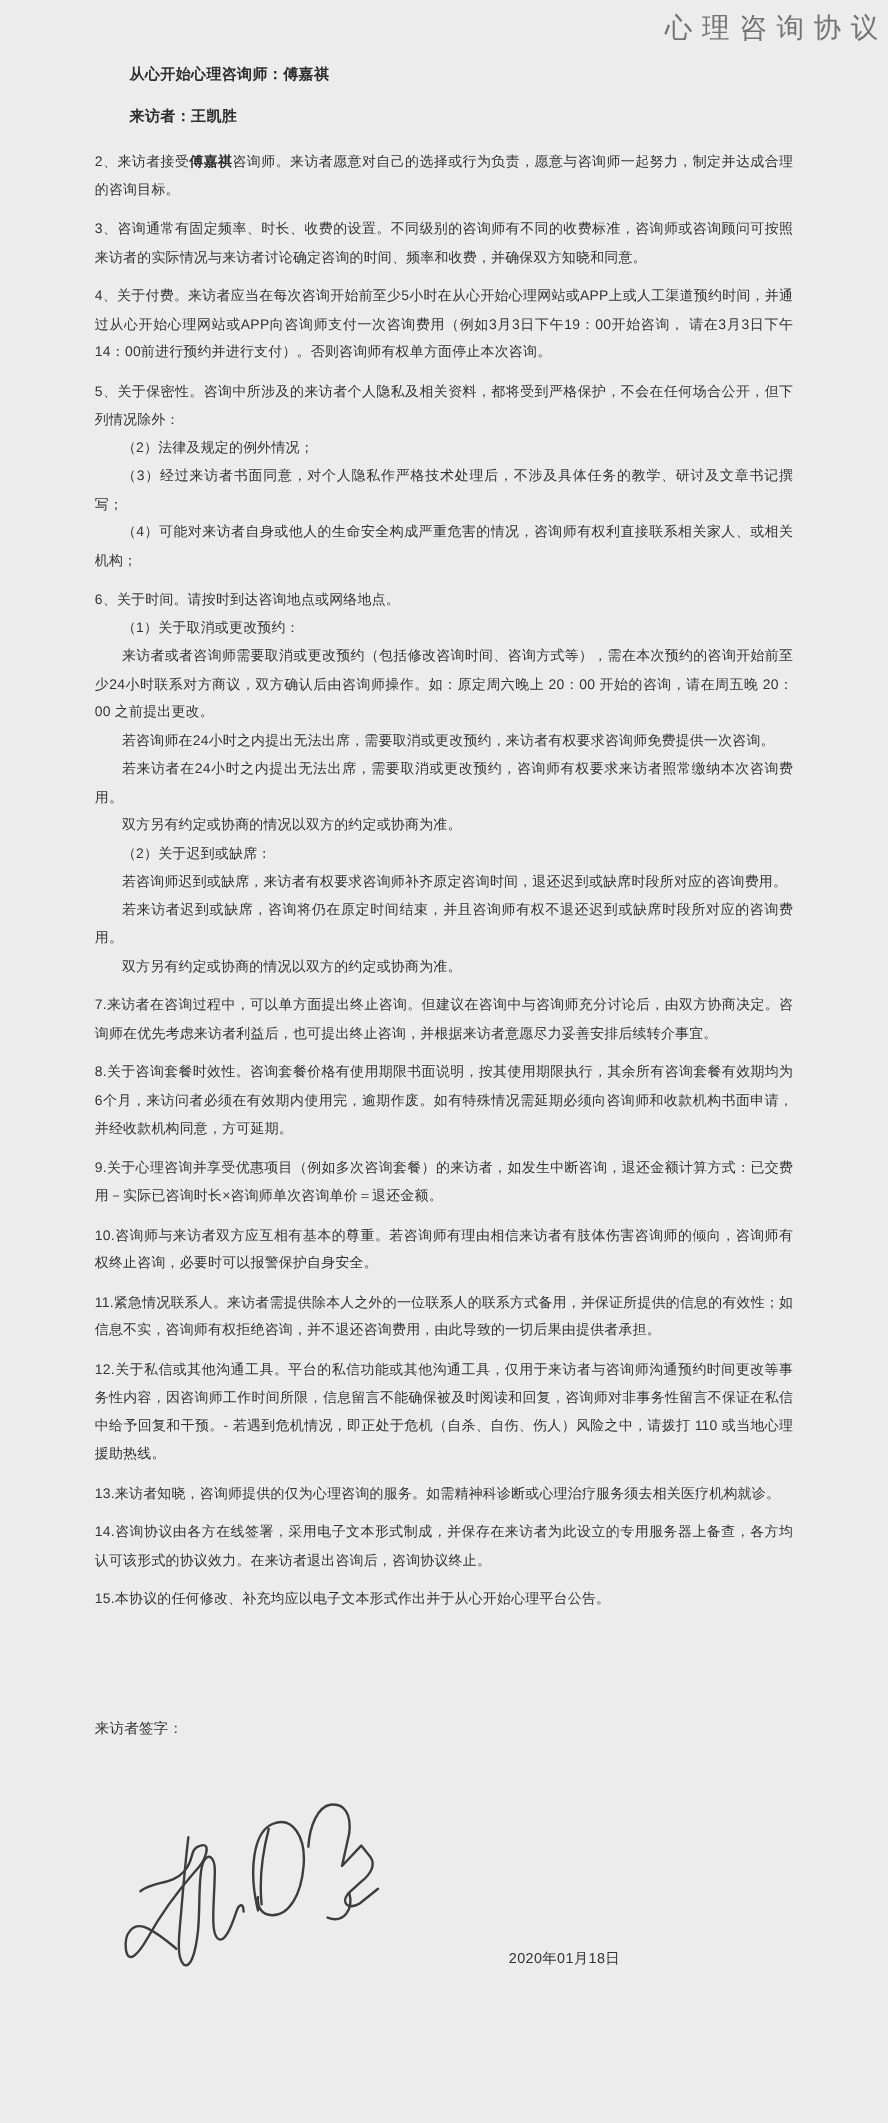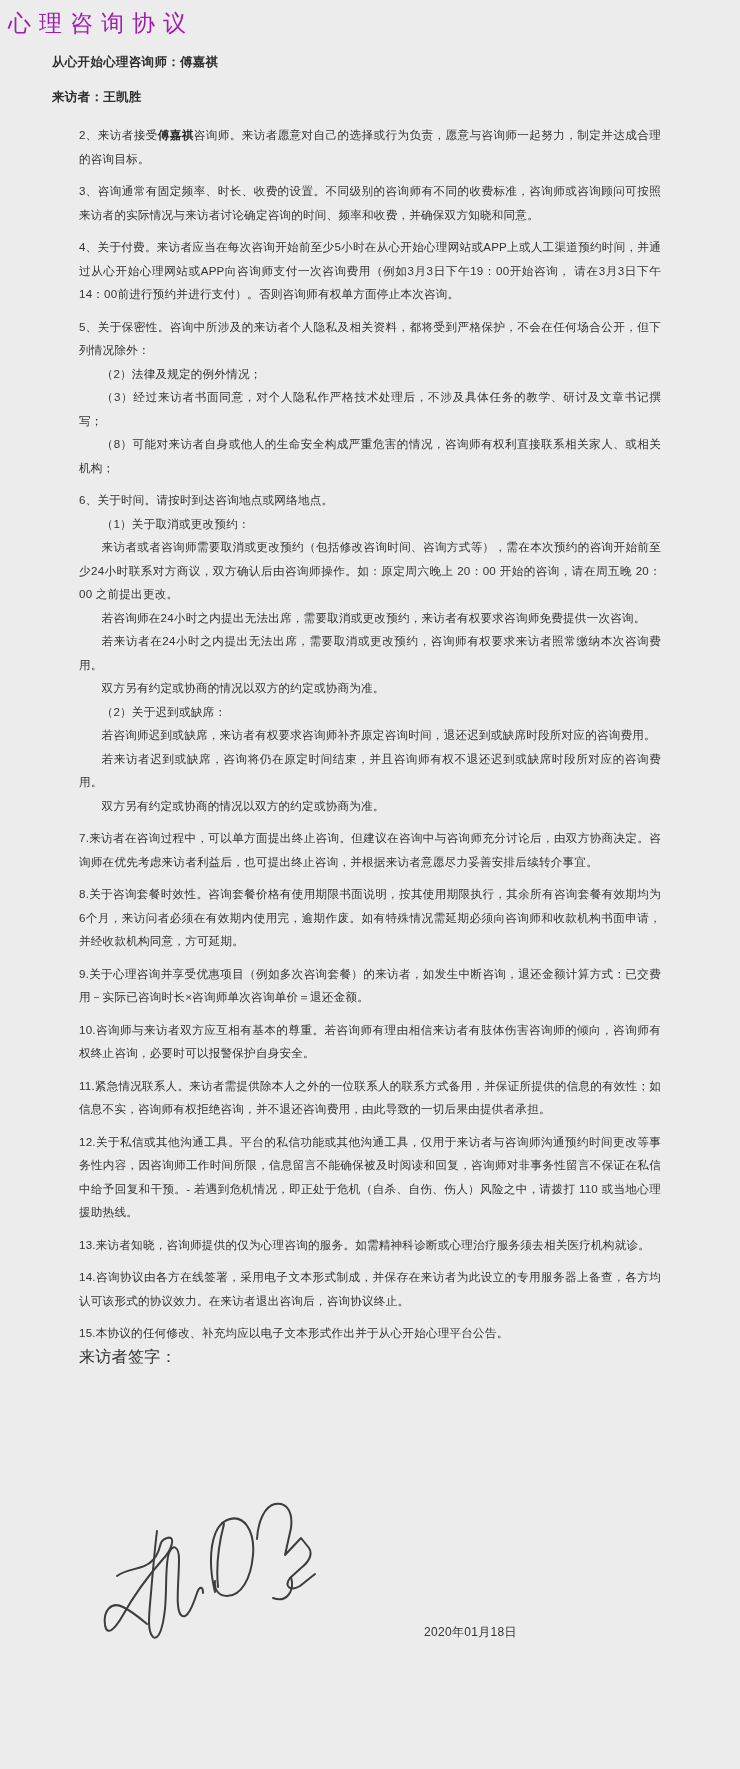--- a/index.html
+++ b/index.html
@@ -2,40 +2,40 @@
 <html><head>
 <meta charset="utf-8">
 <style>
   html,body{margin:0;padding:0;background:#ececec;}
   .page{
     position:relative;width:740px;height:1769px;background:#ececec;
     font-family:"Liberation Sans","DejaVu Sans",sans-serif;color:#333;
     overflow:hidden;box-sizing:border-box;
   }
   .title{
-    margin:0;padding-top:6px;text-align:left;
+    margin:0;padding-top:6px;text-align:right;
     font-size:23px;font-weight:400;letter-spacing:8px;text-indent:8px;
-    color:#a21caf;line-height:34px;
+    color:#737373;line-height:34px;
   }
   .party{
-    margin:14px 52px 0;font-size:12.5px;font-weight:700;
+    margin:14px 108px 0;font-size:12.5px;font-weight:700;
     line-height:16px;color:#2e2e2e;letter-spacing:0.3px;
   }
   .party + .party{margin-top:19px;}
   .body-text{margin:18px 79px 0;}
   .body-text p{
     margin:0;font-size:11.6px;line-height:23.5px;
     text-align:justify;letter-spacing:0.2px;color:#333;
   }
   .body-text p.gap{margin-top:9px;}
   .body-text p.indent{text-indent:1.95em;}
   .body-text b{font-weight:700;color:#2b2b2b;}
   .sig-label{
-    position:absolute;left:79px;top:1349px;
-    font-size:16px;line-height:16px;color:#333;letter-spacing:0.3px;
+    position:absolute;left:79px;top:1432px;
+    font-size:12px;line-height:16px;color:#333;letter-spacing:0.3px;
   }
   .sig-svg{position:absolute;left:95px;top:1497px;width:235px;height:160px;}
   .sig-svg path{fill:none;stroke:#3d3d3d;stroke-width:2;stroke-linecap:round;stroke-linejoin:round;}
   .doc-date{
     position:absolute;left:424px;top:1624px;
     font-size:12px;line-height:16px;color:#333;letter-spacing:0.3px;
   }
 </style>
 </head>
 <body>
@@ -47,21 +47,21 @@
   <div class="party">从心开始心理咨询师：傅嘉祺</div>
   <div class="party">来访者：王凯胜</div>
 
   <div class="body-text">
       <p class=" gap"><span>2、来访者接受</span><b>傅嘉祺</b><span>咨询师。来访者愿意对自己的选择或行为负责，愿意与咨询师一起努力，制定并达成合理的咨询目标。</span></p>
       <p class=" gap">3、咨询通常有固定频率、时长、收费的设置。不同级别的咨询师有不同的收费标准，咨询师或咨询顾问可按照来访者的实际情况与来访者讨论确定咨询的时间、频率和收费，并确保双方知晓和同意。</p>
       <p class=" gap">4、关于付费。来访者应当在每次咨询开始前至少5小时在从心开始心理网站或APP上或人工渠道预约时间，并通过从心开始心理网站或APP向咨询师支付一次咨询费用（例如3月3日下午19：00开始咨询， 请在3月3日下午14：00前进行预约并进行支付）。否则咨询师有权单方面停止本次咨询。</p>
       <p class=" gap">5、关于保密性。咨询中所涉及的来访者个人隐私及相关资料，都将受到严格保护，不会在任何场合公开，但下列情况除外：</p>
       <p class="indent">（2）法律及规定的例外情况；</p>
       <p class="indent">（3）经过来访者书面同意，对个人隐私作严格技术处理后，不涉及具体任务的教学、研讨及文章书记撰写；</p>
-      <p class="indent">（8）可能对来访者自身或他人的生命安全构成严重危害的情况，咨询师有权利直接联系相关家人、或相关机构；</p>
+      <p class="indent">（4）可能对来访者自身或他人的生命安全构成严重危害的情况，咨询师有权利直接联系相关家人、或相关机构；</p>
       <p class=" gap">6、关于时间。请按时到达咨询地点或网络地点。</p>
       <p class="indent">（1）关于取消或更改预约：</p>
       <p class="indent">来访者或者咨询师需要取消或更改预约（包括修改咨询时间、咨询方式等），需在本次预约的咨询开始前至少24小时联系对方商议，双方确认后由咨询师操作。如：原定周六晚上 20：00 开始的咨询，请在周五晚 20：00 之前提出更改。</p>
       <p class="indent">若咨询师在24小时之内提出无法出席，需要取消或更改预约，来访者有权要求咨询师免费提供一次咨询。</p>
       <p class="indent">若来访者在24小时之内提出无法出席，需要取消或更改预约，咨询师有权要求来访者照常缴纳本次咨询费用。</p>
       <p class="indent">双方另有约定或协商的情况以双方的约定或协商为准。</p>
       <p class="indent">（2）关于迟到或缺席：</p>
       <p class="indent">若咨询师迟到或缺席，来访者有权要求咨询师补齐原定咨询时间，退还迟到或缺席时段所对应的咨询费用。</p>
       <p class="indent">若来访者迟到或缺席，咨询将仍在原定时间结束，并且咨询师有权不退还迟到或缺席时段所对应的咨询费用。</p>
       <p class="indent">双方另有约定或协商的情况以双方的约定或协商为准。</p>

